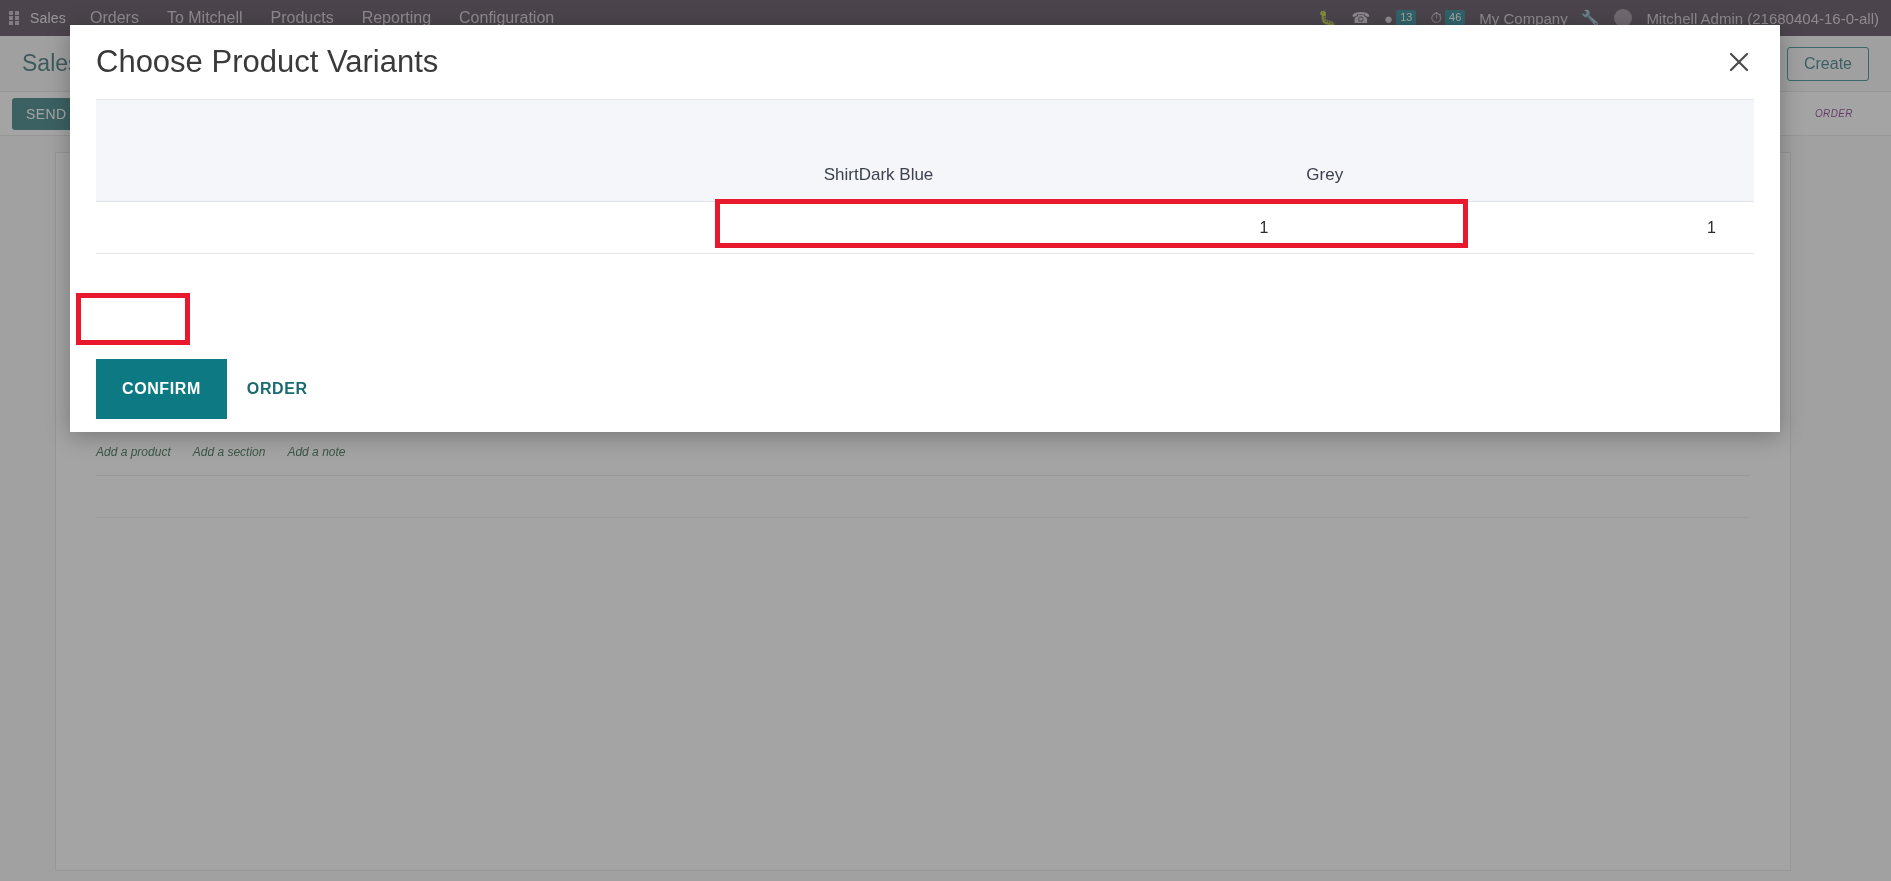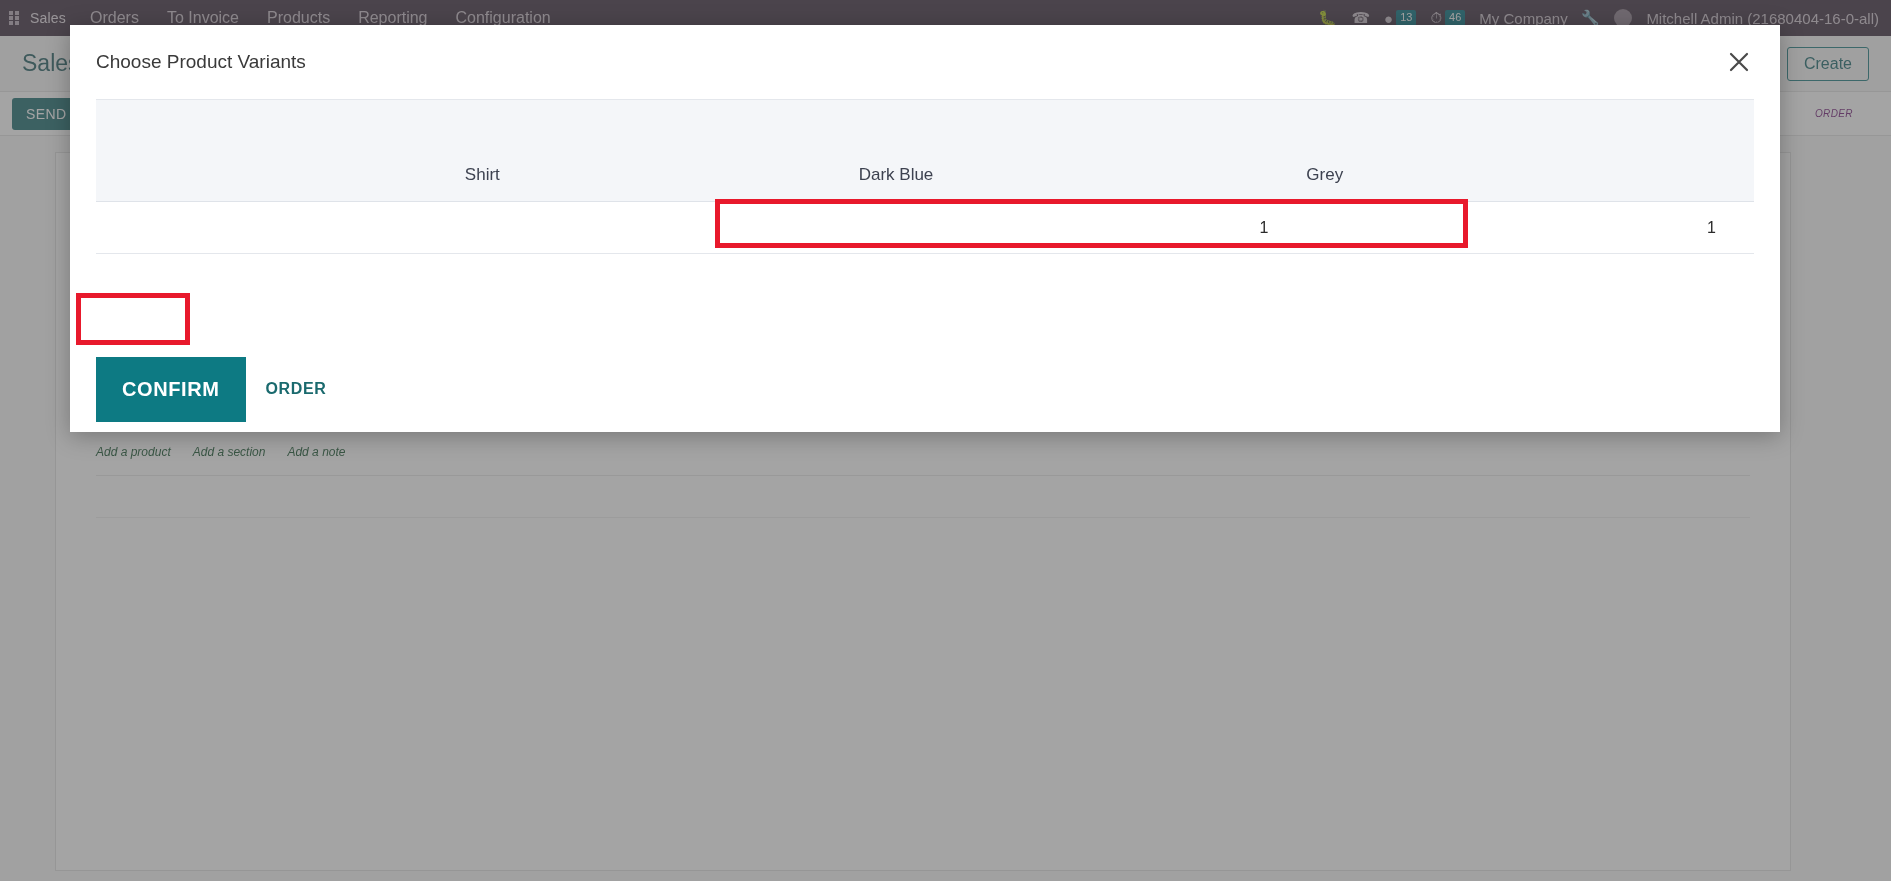--- a/index.html
+++ b/index.html
@@ -91,49 +91,49 @@
   .modal {
     position: absolute; z-index: 60;
     left: 70px; top: 25px; width: 1710px; height: 407px;
     background: #ffffff; box-shadow: 0 4px 22px rgba(0,0,0,.28);
     display: flex; flex-direction: column;
   }
   .modal-head {
     height: 74px; display: flex; align-items: center; padding: 0 26px;
     position: relative;
   }
-  .modal-title { font-size: 19px; color: #3a3a3a; font-weight: normal; }
+  .modal-title { font-size: 31px; color: #3a3a3a; font-weight: normal; }
   .modal-x {
     position: absolute; right: 26px; top: 50%; transform: translateY(-50%);
     width: 30px; height: 30px; color: #555;
   }
   .modal-x svg { display:block; }
   .modal-body { flex: 1; padding: 0 26px; }
 
   .vtable { width: 100%; border-collapse: collapse; }
   .vtable thead th {
     background: #f4f6f9; border-top: 1px solid #e4e7ec; border-bottom: 1px solid #dfe3e9;
     height: 102px; vertical-align: bottom; padding: 0 0 16px 0;
     font-size: 17px; font-weight: normal; color: #3d4250;
   }
-  .vtable thead th.c-name { text-align: center; padding-left: 10px; width: 46%; }
+  .vtable thead th.c-name { text-align: right; padding-left: 10px; width: 46%; }
   .vtable thead th.c-attr { text-align: left; width: 27%; }
   .vtable tbody td {
     height: 52px; border-bottom: 1px solid #e4e7ec;
     font-size: 16px; color: #2b2b2b;
   }
   .vtable tbody td.v-name { padding-left: 10px; }
   .vtable tbody td.v-qty { text-align: right; padding-right: 38px; }
 
   .modal-foot {
     height: 86px; display: flex; align-items: center; padding: 0 26px; gap: 10px;
     background: #fff;
   }
   .confirm-btn {
-    background: #0d7a83; color: #fff; border: none; font-size: 20px;
+    background: #0d7a83; color: #fff; border: none; font-size: 16px;
     padding: 21px 26px; letter-spacing: .6px; font-weight: bold;
   }
   .close-link { color: #1a6a6e; font-size: 16px; letter-spacing: .6px;
                 background: none; border: none; font-weight: bold; padding: 13px 10px; }
 
   
   .hl { position: absolute; border: 5px solid #e8192c; z-index: 70; pointer-events: none; }
   .hl-row { left: 715px; top: 199px; width: 753px; height: 49px; }
   .hl-confirm { left: 76px; top: 293px; width: 114px; height: 52px; }
 </style>
@@ -143,21 +143,21 @@
 <div class="screen">
 
   <div class="app-bg">
 
     <div class="topbar">
       <div class="apps-grid">
           <span></span>
         </div>
       <div class="brand">Sales</div>
       <div class="menu-item">Orders</div>
-      <div class="menu-item">To Invoice</div>
+      <div class="menu-item">To Mitchell</div>
       <div class="menu-item">Products</div>
       <div class="menu-item">Reporting</div>
       <div class="menu-item">Configuration</div>
 
       <div class="topbar-right">
         <span class="ic">🐛</span>
         <span class="ic">☎</span>
         <span class="badge-wrap">
           <span class="ic">●</span>
           <span class="badge">13</span>

